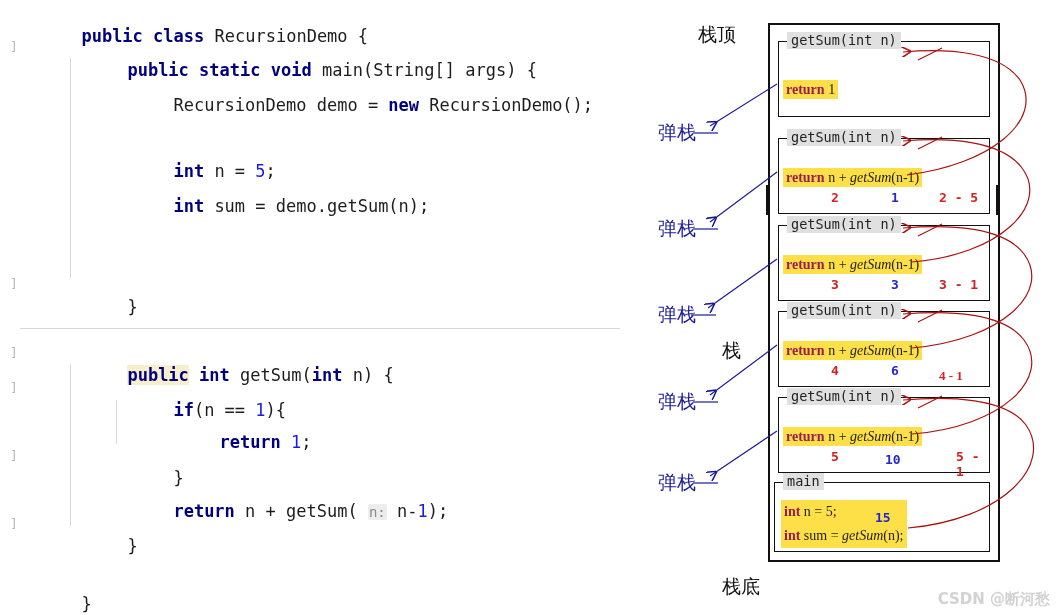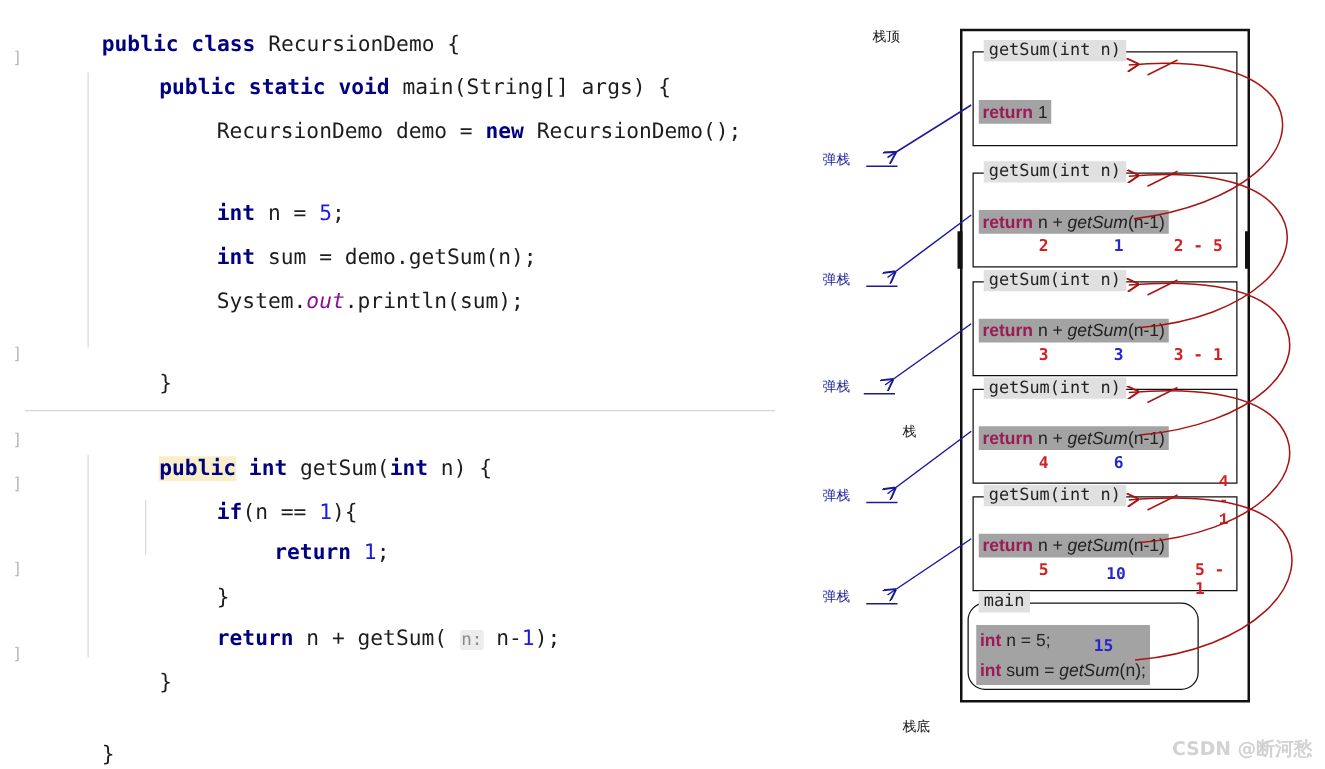--- a/index.html
+++ b/index.html
@@ -67,35 +67,35 @@
   }
   .frame-title{
     position:absolute;left:8px;top:-10px;
     background:#e0e0e0;padding:0px 4px;
     font-family:"DejaVu Sans Mono", monospace;
     font-size:13.5px;line-height:17px;white-space:nowrap;
     color:#222222;
   }
   .frame-body{
     position:absolute;left:4px;
-    background:#a3a3a3;padding:0 3px;
-    font-family:Liberation Sans, sans-serif;
+    background:#fde047;padding:0 3px;
+    font-family:Liberation Serif, serif;
     font-size:14px;line-height:19px;white-space:nowrap;
     color:#222222;
   }
   .m-kw{color:#9c1b55;font-weight:bold;}
   .m-int{color:#9c1b55;font-weight:bold;}
   .m-italic{font-style:italic;color:#222222;}
   .ann-red{color:#d32020;font-weight:bold;position:absolute;}
   .ann-blue{color:#2727cf;font-weight:bold;position:absolute;}
 
   .cn-label{
     position:absolute;
     font-family:"DejaVu Sans", sans-serif;
-    font-size:11px;white-space:nowrap;
+    font-size:19px;white-space:nowrap;
   }
   .cn-blue{color:#1a1a99;}
   .cn-black{color:#111111;}
 
   #arrow-layer{position:absolute;left:0;top:0;width:410px;height:615px;pointer-events:none;}
 
   
   #watermark{
     position:absolute;right:10px;bottom:6px;
     color:#d2d2d2;font-size:15px;
@@ -138,23 +138,20 @@
 
 
     <div class="code-line" style="left:112px;top:141px;">
       <span class="kw">int</span><span class="plain"> n = </span><span class="num">5</span><span class="plain">;</span>
     </div>
 
     <div class="code-line" style="left:112px;top:176px;">
       <span class="kw">int</span><span class="plain"> sum = demo.getSum(n);</span>
     </div>
 
-    <div class="code-line" style="left:112px;top:211px;">
-      <span class="plain">System.</span><span class="fieldst">out</span><span class="plain">.println(sum);</span>
-    </div>
 
     <div class="code-line" style="left:66px;top:277px;">
       <span class="plain">}</span>
     </div>
 
     <div class="code-line" style="left:66px;top:345px;">
       <span class="kw hl-yellow">public</span> <span class="kw">int</span> <span class="plain">getSum(</span><span class="kw">int</span><span class="plain"> n) {</span>
     </div>
 
     <div class="code-line" style="left:112px;top:380px;">
@@ -225,34 +222,34 @@
       <span class="ann-red" style="left:160px;top:51px;font-family:'DejaVu Sans Mono',monospace;font-size:13px;">3 - 1</span>
     </div>
 
     <div class="frame" style="left:128px;top:311px;width:212px;height:76px;">
       <div class="frame-title">getSum(int n)</div>
       <div class="frame-body" style="top:29px;">
         <span class="m-kw">return</span><span> n + <i class="m-italic">getSum</i>(n-1)</span>
       </div>
       <span class="ann-red" style="left:52px;top:51px;font-family:'DejaVu Sans Mono',monospace;font-size:13px;">4</span>
       <span class="ann-blue" style="left:112px;top:51px;font-family:'DejaVu Sans Mono',monospace;font-size:13px;">6</span>
-      <span class="ann-red" style="left:160px;top:66px;font-family:Liberation Mono, monospace;font-size:13px;margin-left:36px;">4 - 1</span>
+      <span class="ann-red" style="left:160px;top:56px;font-family:Liberation Serif, serif;font-size:13px;">4 - 1</span>
     </div>
 
     <div class="frame" style="left:128px;top:397px;width:212px;height:76px;">
       <div class="frame-title">getSum(int n)</div>
       <div class="frame-body" style="top:29px;">
         <span class="m-kw">return</span><span> n + <i class="m-italic">getSum</i>(n-1)</span>
       </div>
       <span class="ann-red" style="left:52px;top:51px;font-family:'DejaVu Sans Mono',monospace;font-size:13px;">5</span>
       <span class="ann-blue" style="left:106px;top:54px;font-family:'DejaVu Sans Mono',monospace;font-size:13px;">10</span>
       <span class="ann-red" style="left:160px;top:51px;font-family:'DejaVu Sans Mono',monospace;font-size:13px;margin-left:17px;">5 - 1</span>
     </div>
 
-    <div class="frame" style="left:124px;top:482px;width:185px;height:70px;border-radius:14px;">
+    <div class="frame" style="left:124px;top:482px;width:216px;height:70px;">
       <div class="frame-title">main</div>
       <div class="frame-body" style="top:17px;left:6px;line-height:24px;">
         <span class="m-int">int</span><span> n = 5;</span><br>
         <span class="m-int">int</span><span> sum = <i class="m-italic">getSum</i>(n);</span>
       </div>
       <span class="ann-blue" style="left:100px;top:27px;font-family:'DejaVu Sans Mono',monospace;font-size:13px;">15</span>
     </div>
 
     <svg id="arrow-layer" viewBox="0 0 410 615">
       <defs>

